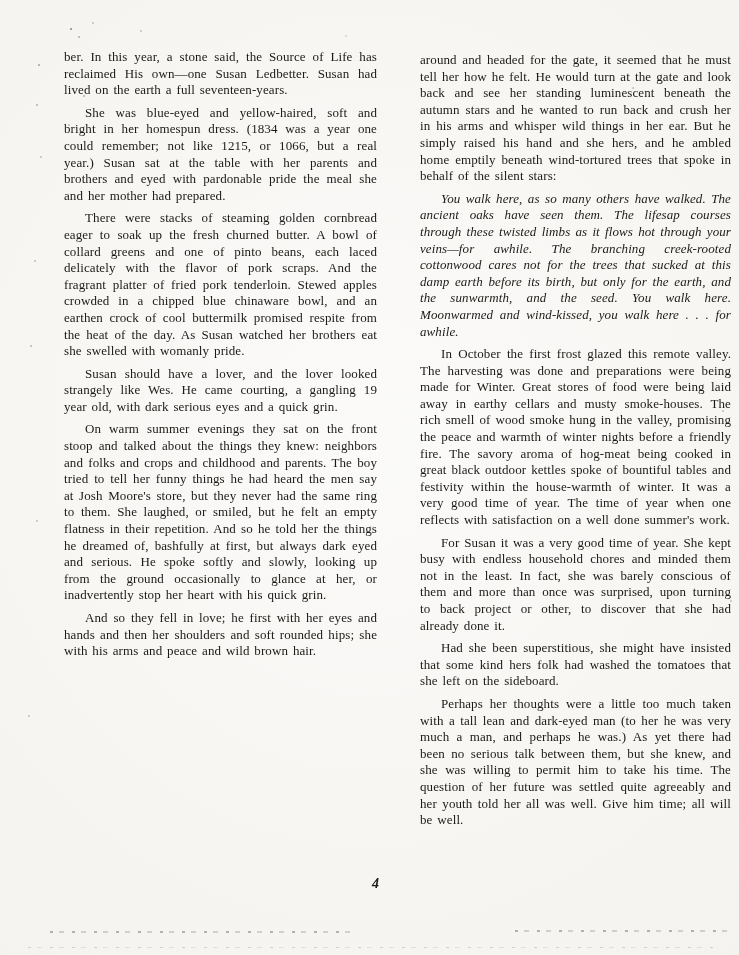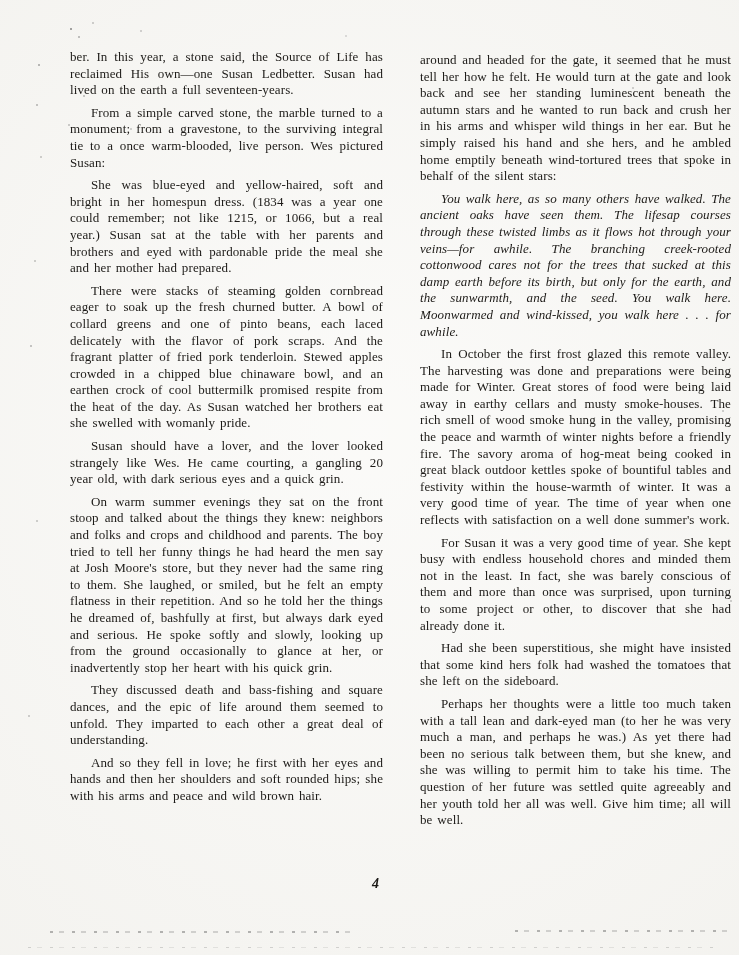--- a/index.html
+++ b/index.html
@@ -24,21 +24,21 @@
   }
   .column {
     position: absolute;
     text-align: justify;
     font-size: 13px;
     line-height: 16.6px;
     letter-spacing: 0.1px;
     word-spacing: 1.5px;
     color: var(--ink);
   }
-  .col-left  { left: 70px;  top: 49px; width: 313px; }
+  .col-left  { left: 64px;  top: 49px; width: 313px; }
   .col-right { left: 420px; top: 52px; width: 311px; }
   .para { margin-bottom: 6px; }
   .para.indent { text-indent: 21px; }
   .para.italic { font-style: italic; }
   .page-number {
     position: absolute;
     left: 372px;
     top: 876px;
     font-size: 14px;
     font-weight: bold;
@@ -95,34 +95,32 @@
 </style>
 </head>
 <body>
 
 <div class="page">
 
   <div class="speckles"></div>
 
   <div class="column col-left">
       <p class="para">ber. In this year, a stone said, the Source of Life has reclaimed His own—one Susan Ledbetter. Susan had lived on the earth a full seventeen-years.</p>
-      <p class="para indent">From a simple carved stone, the marble turned to a monument; from a gravestone, to the surviving integral tie to a once warm-blooded, live person. Wes pictured Susan:</p>
       <p class="para indent">She was blue-eyed and yellow-haired, soft and bright in her homespun dress. (1834 was a year one could remember; not like 1215, or 1066, but a real year.) Susan sat at the table with her parents and brothers and eyed with pardonable pride the meal she and her mother had prepared.</p>
       <p class="para indent">There were stacks of steaming golden cornbread eager to soak up the fresh churned butter. A bowl of collard greens and one of pinto beans, each laced delicately with the flavor of pork scraps. And the fragrant platter of fried pork tenderloin. Stewed apples crowded in a chipped blue chinaware bowl, and an earthen crock of cool buttermilk promised respite from the heat of the day. As Susan watched her brothers eat she swelled with womanly pride.</p>
-      <p class="para indent">Susan should have a lover, and the lover looked strangely like Wes. He came courting, a gangling 20 year old, with dark serious eyes and a quick grin.</p>
+      <p class="para indent">Susan should have a lover, and the lover looked strangely like Wes. He came courting, a gangling 19 year old, with dark serious eyes and a quick grin.</p>
       <p class="para indent">On warm summer evenings they sat on the front stoop and talked about the things they knew: neighbors and folks and crops and childhood and parents. The boy tried to tell her funny things he had heard the men say at Josh Moore's store, but they never had the same ring to them. She laughed, or smiled, but he felt an empty flatness in their repetition. And so he told her the things he dreamed of, bashfully at first, but always dark eyed and serious. He spoke softly and slowly, looking up from the ground occasionally to glance at her, or inadvertently stop her heart with his quick grin.</p>
-      <p class="para indent">They discussed death and bass-fishing and square dances, and the epic of life around them seemed to unfold. They imparted to each other a great deal of understanding.</p>
       <p class="para indent">And so they fell in love; he first with her eyes and hands and then her shoulders and soft rounded hips; she with his arms and peace and wild brown hair.</p>
     </div>
 
   <div class="column col-right">
       <p class="para">around and headed for the gate, it seemed that he must tell her how he felt. He would turn at the gate and look back and see her standing luminescent beneath the autumn stars and he wanted to run back and crush her in his arms and whisper wild things in her ear. But he simply raised his hand and she hers, and he ambled home emptily beneath wind-tortured trees that spoke in behalf of the silent stars:</p>
       <p class="para indent italic">You walk here, as so many others have walked. The ancient oaks have seen them. The lifesap courses through these twisted limbs as it flows hot through your veins—for awhile. The branching creek-rooted cottonwood cares not for the trees that sucked at this damp earth before its birth, but only for the earth, and the sunwarmth, and the seed. You walk here. Moonwarmed and wind-kissed, you walk here . . . for awhile.</p>
       <p class="para indent">In October the first frost glazed this remote valley. The harvesting was done and preparations were being made for Winter. Great stores of food were being laid away in earthy cellars and musty smoke-houses. The rich smell of wood smoke hung in the valley, promising the peace and warmth of winter nights before a friendly fire. The savory aroma of hog-meat being cooked in great black outdoor kettles spoke of bountiful tables and festivity within the house-warmth of winter. It was a very good time of year. The time of year when one reflects with satisfaction on a well done summer's work.</p>
-      <p class="para indent">For Susan it was a very good time of year. She kept busy with endless household chores and minded them not in the least. In fact, she was barely conscious of them and more than once was surprised, upon turning to some project or other, to discover that she had already done it.</p>
+      <p class="para indent">For Susan it was a very good time of year. She kept busy with endless household chores and minded them not in the least. In fact, she was barely conscious of them and more than once was surprised, upon turning to back project or other, to discover that she had already done it.</p>
       <p class="para indent">Had she been superstitious, she might have insisted that some kind hers folk had washed the tomatoes that she left on the sideboard.</p>
       <p class="para indent">Perhaps her thoughts were a little too much taken with a tall lean and dark-eyed man (to her he was very much a man, and perhaps he was.) As yet there had been no serious talk between them, but she knew, and she was willing to permit him to take his time. The question of her future was settled quite agreeably and her youth told her all was well. Give him time; all will be well.</p>
     </div>
 
   <div class="page-number">4</div>
 
   <div class="noise-line nl-left"></div>
   <div class="noise-line nl-right"></div>
   <div class="noise-line nl-bottom"></div>
 

